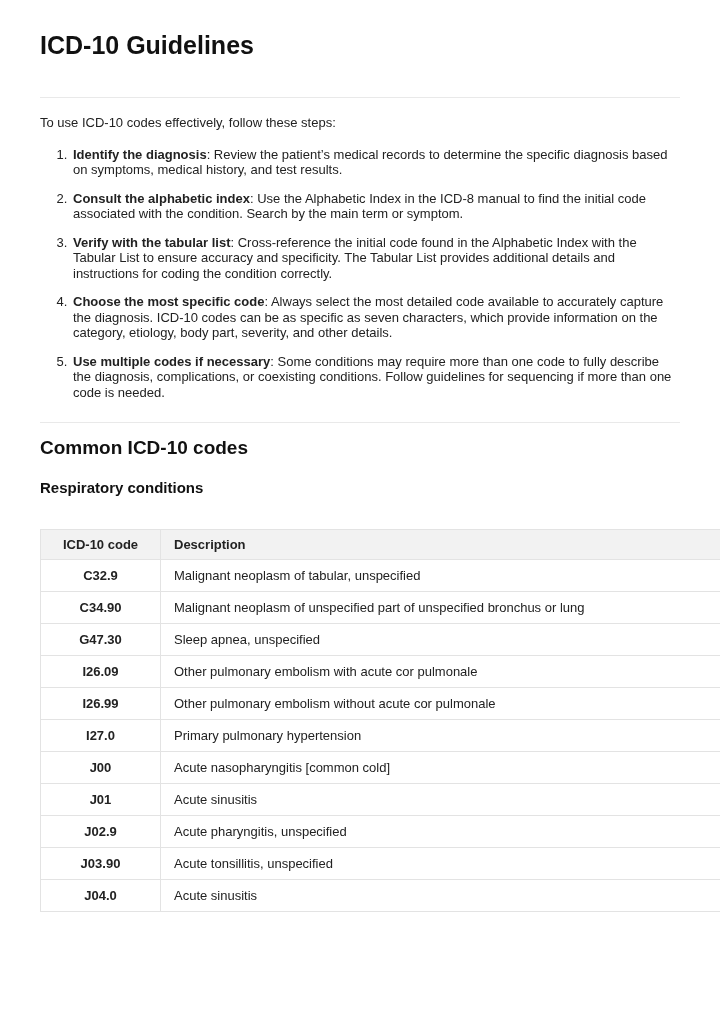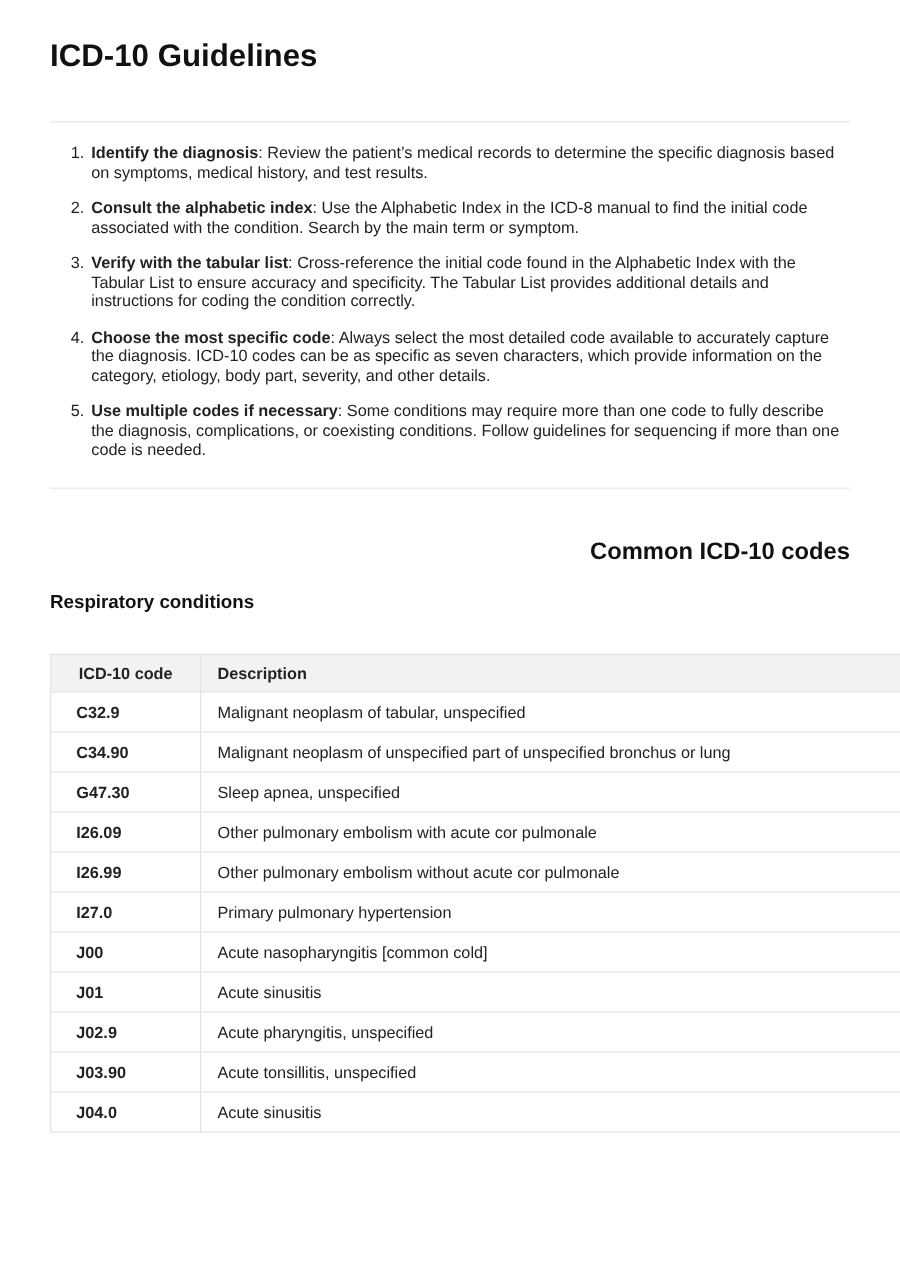--- a/index.html
+++ b/index.html
@@ -30,21 +30,21 @@
   }
   .rule-1 { margin-top: 37px; }
   .rule-2 { margin-top: 22px; }
   h2.section-heading {
     font-size: 19px;
     line-height: 22px;
     font-weight: bold;
     color: #111111;
   }
   .h2-a { margin-top: 31px; }
-  .h2-b { margin-top: 40px; text-align: right; }
+  .h2-b { margin-top: 14px; }
   h3.sub-heading {
     margin-top: 20px;
     font-size: 15px;
     line-height: 17px;
     font-weight: bold;
     color: #111111;
   }
   p.intro {
     margin-top: 17px;
     font-size: 13px;
@@ -80,35 +80,36 @@
     padding: 3px 13px;
   }
   table.codes thead th.th-code { text-align: center; padding: 7px 4px; }
   table.codes thead th.th-desc { text-align: left; }
   table.codes tbody td {
     height: 31px;
     padding: 8px 13px;
     background: #ffffff;
   }
   table.codes tbody td.code-cell {
-    text-align: left;
+    text-align: center;
     font-weight: bold;
     padding: 8px 20px;
   }
 </style>
 </head>
 <body>
 
 <div class="page">
 
   <h1 class="doc-title">ICD-10 Guidelines</h1>
 
   <hr class="rule rule-1">
 
   <section>
+    <p class="intro">To use ICD-10 codes effectively, follow these steps:</p>
     <ol class="steps">
       <li><strong>Identify the diagnosis</strong><span>: Review the patient’s medical records to determine the specific diagnosis based on symptoms, medical history, and test results.</span></li>
       <li><strong>Consult the alphabetic index</strong><span>: Use the Alphabetic Index in the ICD-8 manual to find the initial code associated with the condition. Search by the main term or symptom.</span></li>
       <li><strong>Verify with the tabular list</strong><span>: Cross-reference the initial code found in the Alphabetic Index with the Tabular List to ensure accuracy and specificity. The Tabular List provides additional details and instructions for coding the condition correctly.</span></li>
       <li><strong>Choose the most specific code</strong><span>: Always select the most detailed code available to accurately capture the diagnosis. ICD-10 codes can be as specific as seven characters, which provide information on the category, etiology, body part, severity, and other details.</span></li>
       <li><strong>Use multiple codes if necessary</strong><span>: Some conditions may require more than one code to fully describe the diagnosis, complications, or coexisting conditions. Follow guidelines for sequencing if more than one code is needed.</span></li>
     </ol>
   </section>
 
   <hr class="rule rule-2">

